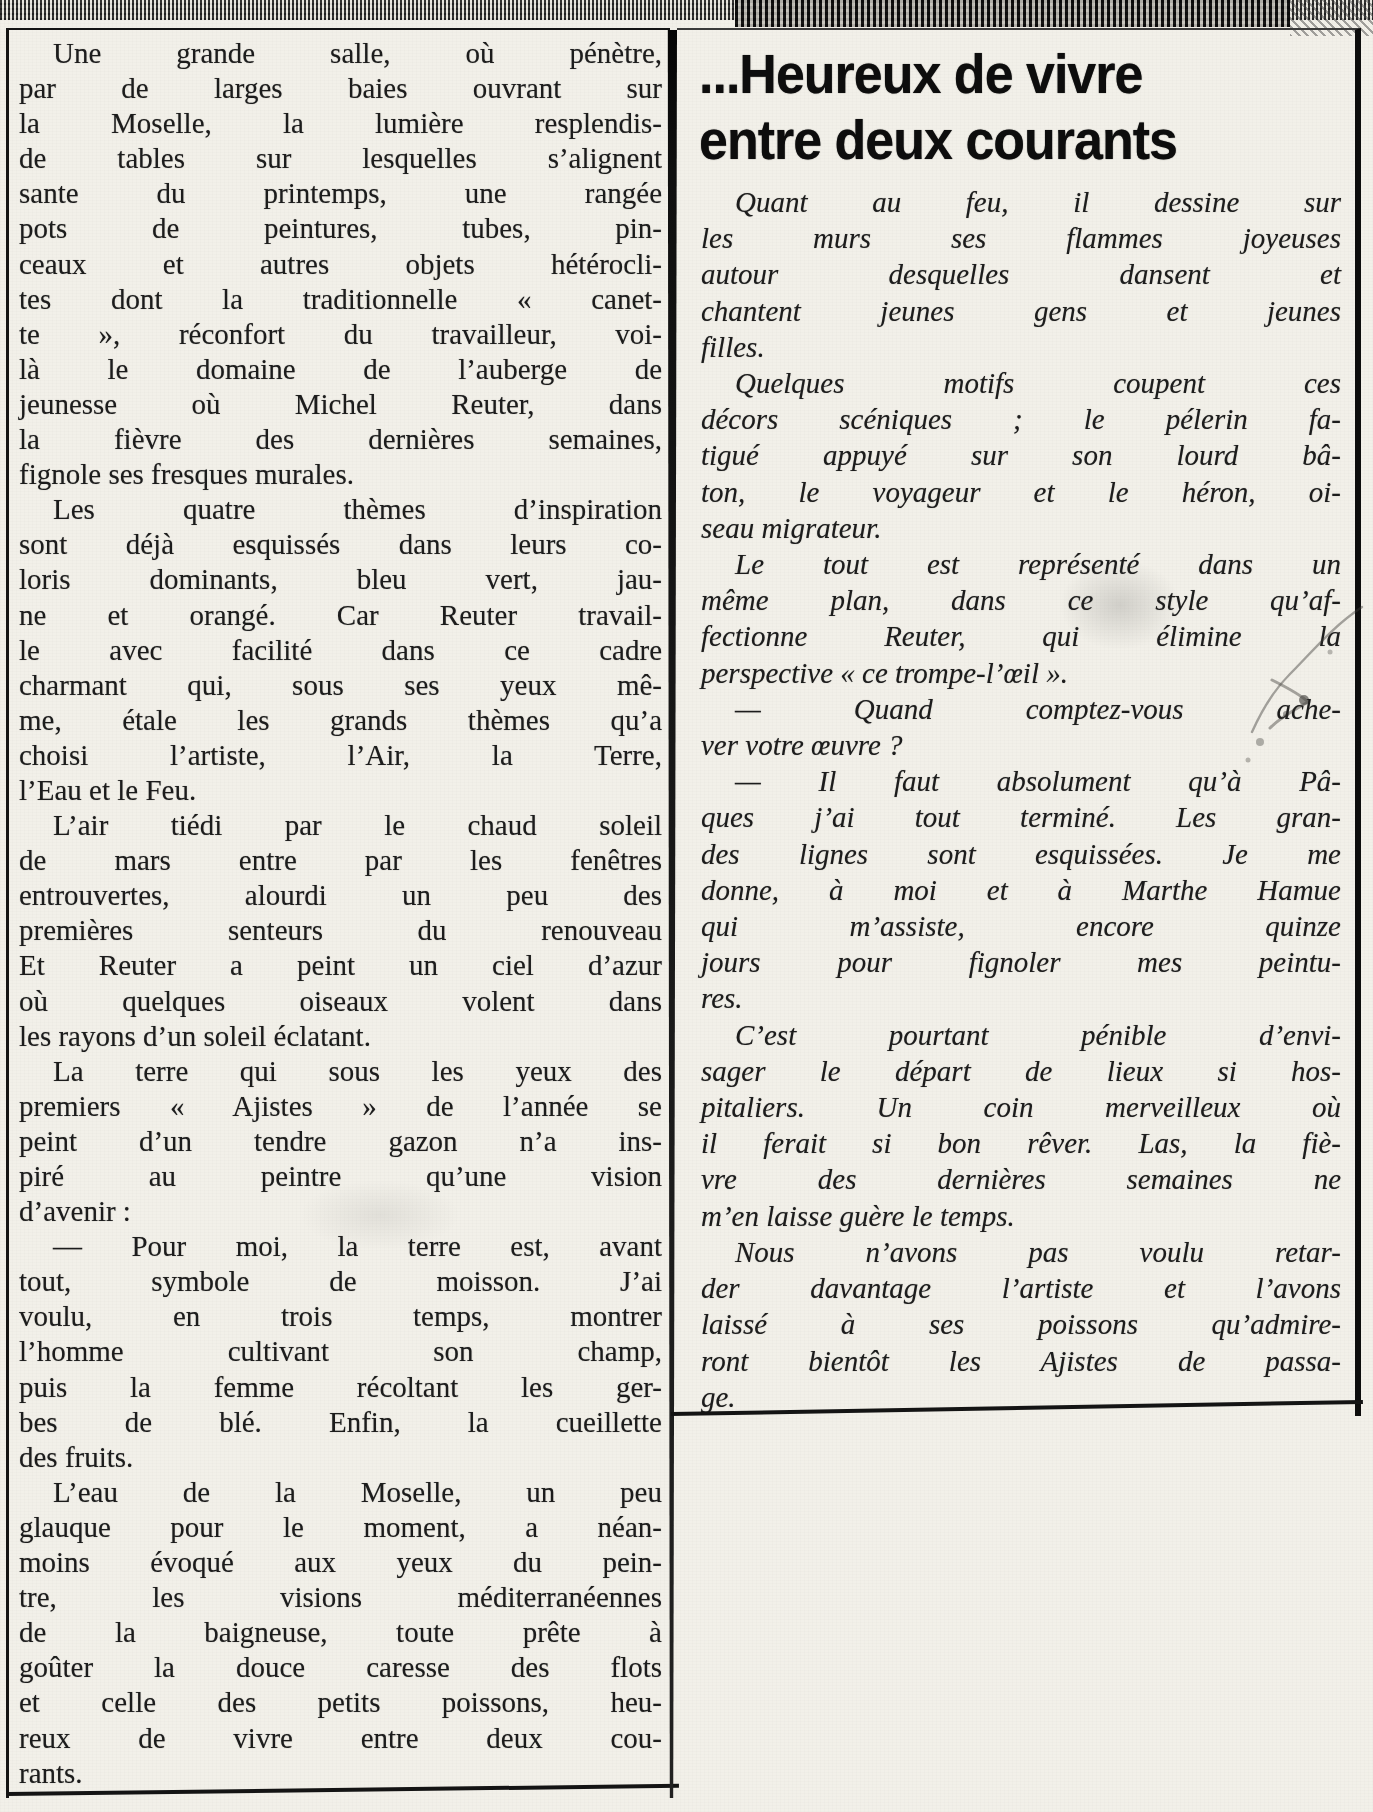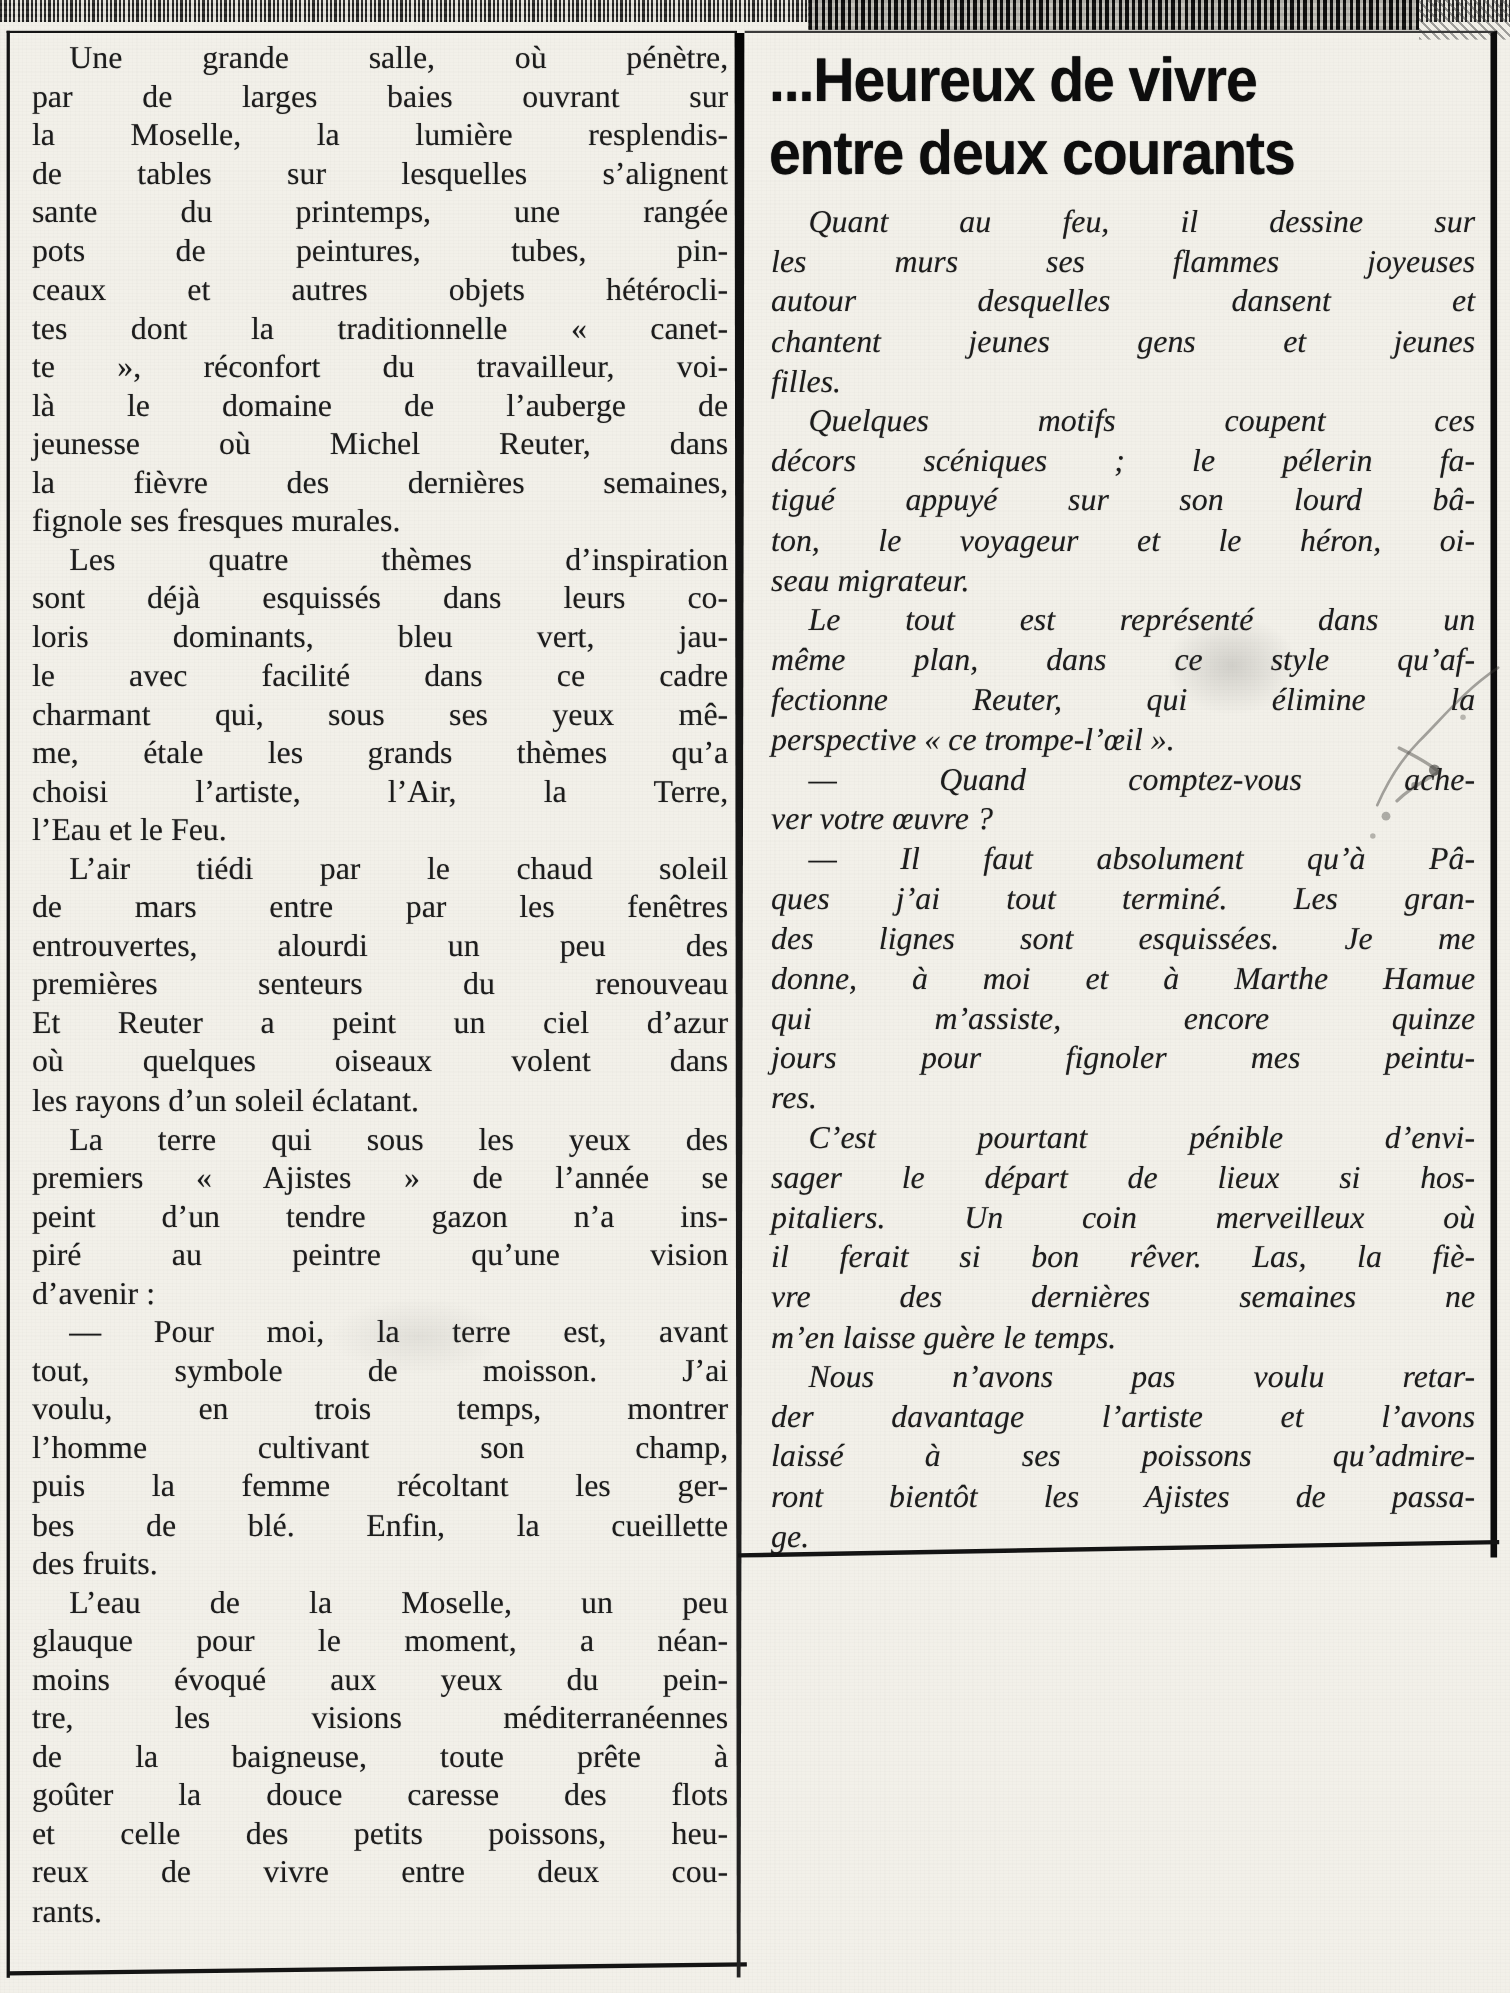--- a/index.html
+++ b/index.html
@@ -69,21 +69,21 @@
     background:var(--border-ink);
     transform:rotate(-1deg);transform-origin:left center;
   }
   
   .col-text{
     position:relative;
     font-size:29px;
     color:var(--ink);
     text-shadow:0 0 1px rgba(25,25,25,.4);
   }
-  .left-text{padding:6px 8px 0 20px;line-height:35.1px;}
+  .left-text{padding:6px 8px 0 10px;line-height:35.1px;}
   .right-text{padding:14px 14px 0 24px;line-height:36.2px;font-style:italic;}
   .para{margin:0;}
   .line{text-align:justify;text-align-last:justify;white-space:nowrap;}
   .line.first{text-indent:34px;}
   .line.last{text-align-last:left;white-space:normal;}
   .headline{
     margin:0;padding:8px 23px 0 22px;
     font-family:"Liberation Sans","DejaVu Sans",sans-serif;
     font-weight:700;
     font-size:52px;line-height:66px;
@@ -124,20 +124,21 @@
           <div class="line">te », réconfort du travailleur, voi-</div>
           <div class="line">là le domaine de l’auberge de</div>
           <div class="line">jeunesse où Michel Reuter, dans</div>
           <div class="line">la fièvre des dernières semaines,</div>
           <div class="line last">fignole ses fresques murales.</div>
         </div>
         <div class="para">
           <div class="line first">Les quatre thèmes d’inspiration</div>
           <div class="line">sont déjà esquissés dans leurs co-</div>
           <div class="line">loris dominants, bleu vert, jau-</div>
+          <div class="line">ne et orangé. Car Reuter travail-</div>
           <div class="line">le avec facilité dans ce cadre</div>
           <div class="line">charmant qui, sous ses yeux mê-</div>
           <div class="line">me, étale les grands thèmes qu’a</div>
           <div class="line">choisi l’artiste, l’Air, la Terre,</div>
           <div class="line last">l’Eau et le Feu.</div>
         </div>
         <div class="para">
           <div class="line first">L’air tiédi par le chaud soleil</div>
           <div class="line">de mars entre par les fenêtres</div>
           <div class="line">entrouvertes, alourdi un peu des</div>

